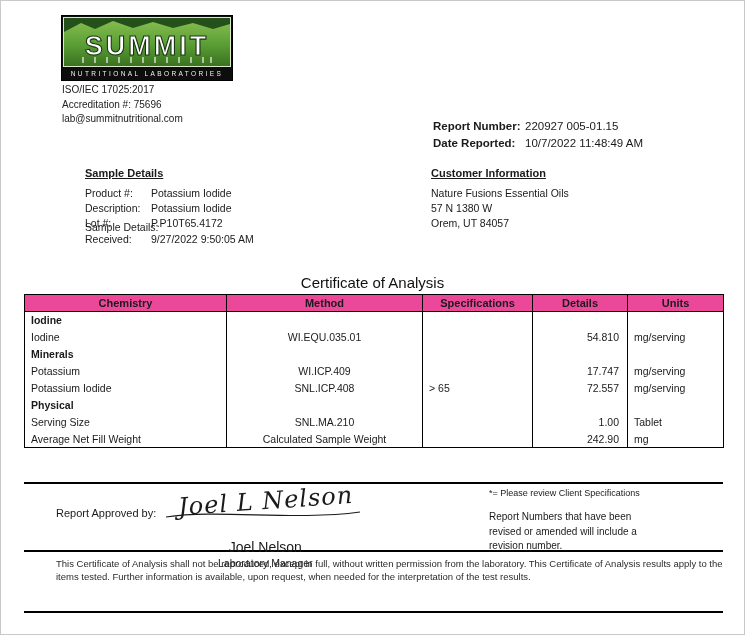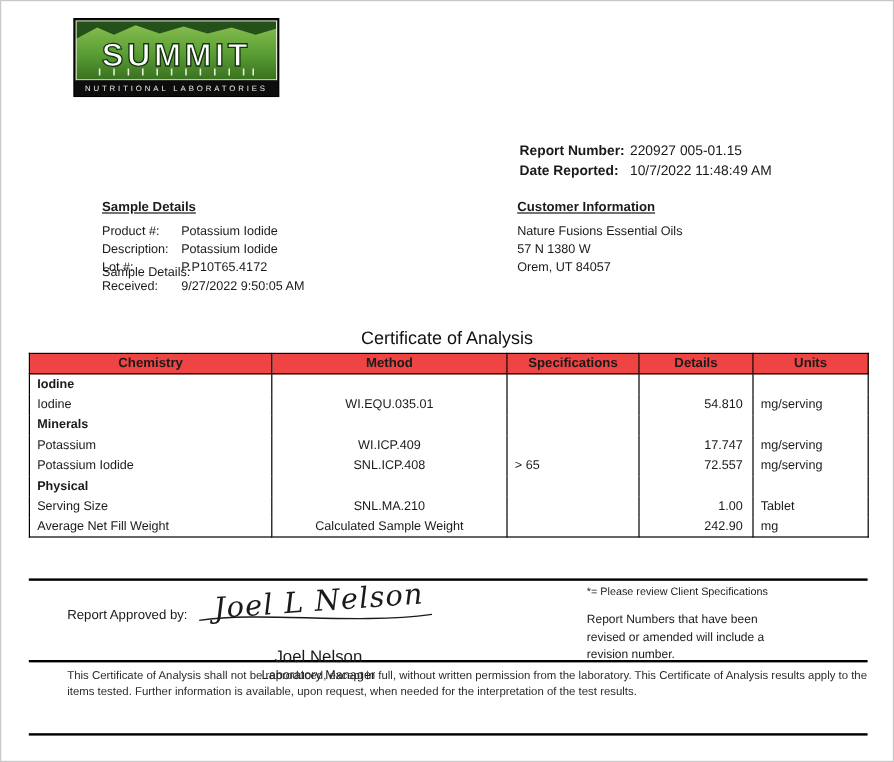--- a/index.html
+++ b/index.html
@@ -25,21 +25,21 @@
   .detail-row { display:flex; line-height:1.45; }
   .detail-label { width:66px; }
   .cust-line { line-height:1.45; }
   .sample-details-label { position:absolute; left:84px; top:220px; font-size:10.5px; }
   
   .coa-title { position:absolute; left:0; right:0; top:273px; text-align:center; font-size:15px; color:#111; }
   
   .coa-table { position:absolute; left:23px; top:293px; width:699px; border-collapse:collapse; table-layout:fixed; border:1px solid #000; }
   .coa-table th {
     border:1.5px solid #000; font-weight:bold; font-size:11px; text-align:center;
-    height:17px; padding:1px 4px; background:#ef4444;
+    height:17px; padding:1px 4px; background:#ec4899;
   }
   .coa-table td {
     border-left:1px solid #000; border-right:1px solid #000;
     font-size:10.5px; height:17px; padding:1px 6px; vertical-align:middle;margin-left:12px;
   }
   .coa-table tbody tr:last-child td { border-bottom:1px solid #000; }
   .col-chem { width:202px; } .col-method { width:196px; } .col-spec { width:110px; }
   .col-result { width:95px; } .col-units { width:96px; }
   .c-chem { text-align:left; } .c-method { text-align:center; } .c-spec { }
   .c-result { text-align:right; padding-right:8px !important; } .c-units { text-align:left; }
@@ -97,20 +97,25 @@
         <line x1="118" y1="42" x2="118" y2="48"></line>
           <line x1="130" y1="42" x2="130" y2="48"></line>
         <line x1="142" y1="42" x2="142" y2="48"></line>
           <line x1="150" y1="42" x2="150" y2="48"></line>
       </g>
       <rect x="2.5" y="52" width="167" height="11.5" fill="#0d0d0d"></rect>
       <text x="86" y="60.5" text-anchor="middle" font-size="6.5" fill="#f2f2e9" letter-spacing="2.4" font-family="Liberation Sans, sans-serif">NUTRITIONAL LABORATORIES</text>
     </svg>
   </div>
 
+  <div class="contact">
+    <div>ISO/IEC 17025:2017</div>
+    <div>Accreditation #: 75696</div>
+    <div>lab@summitnutritional.com</div>
+  </div>
 
   <div class="report-meta">
     <div class="meta-row">
       <span class="meta-label">Report Number:</span>
       <span class="meta-value">220927 005-01.15</span>
     </div>
     <div class="meta-row">
       <span class="meta-label">Date Reported:</span>
       <span class="meta-value">10/7/2022 11:48:49 AM</span>
     </div>

